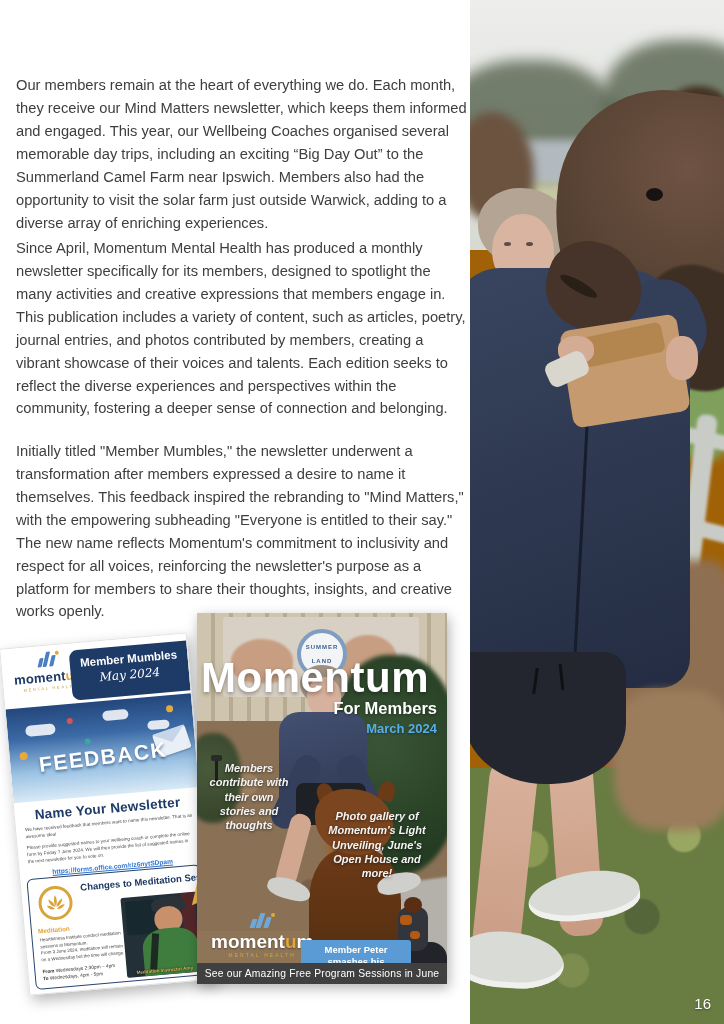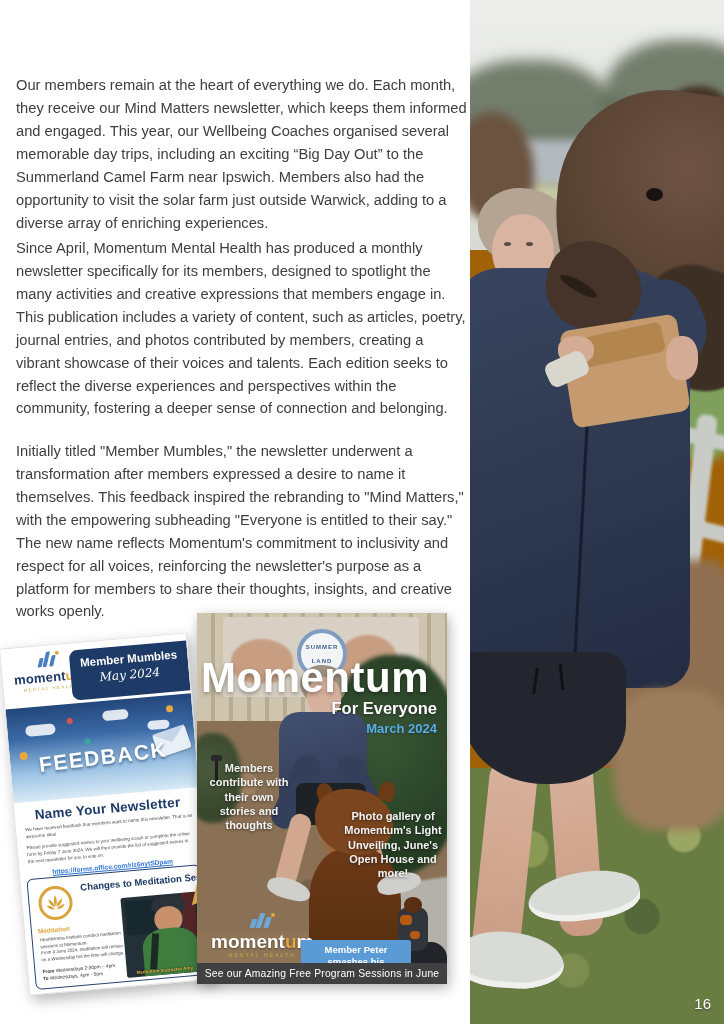--- a/index.html
+++ b/index.html
@@ -97,23 +97,23 @@
   .jr-bike { position:absolute; left:0; bottom:0; width:67px; height:42px; background:#23242a; border-radius:10px 16px 6px 6px; }
   .jr-wheel { position:absolute; bottom:-4px; width:22px; height:22px; background:#101114; border-radius:50%; }
   .jr-body { position:absolute; left:18px; top:6px; width:30px; height:44px; background:#32353c; border-radius:10px; }
   .jr-orange { position:absolute; background:#b55a13; border-radius:4px; }
   .jr-helmet { position:absolute; left:24px; top:-4px; width:18px; height:16px; background:#5a2e12; border-radius:50%; }
   .jc-title { position:absolute; left:4px; top:41px; width:100%; color:#fff; font-weight:800; font-size:42px; letter-spacing:.5px;
               text-shadow:0 2px 4px rgba(0,0,0,.35); }
   .jc-subtitle { position:absolute; right:10px; top:86px; color:#fff; font-weight:800; font-size:16.5px; text-shadow:0 1px 3px rgba(0,0,0,.4); }
   .jc-date { position:absolute; right:10px; top:108px; color:#57aee8; font-weight:700; font-size:13px; text-shadow:0 1px 2px rgba(0,0,0,.35); }
   .jc-callout { position:absolute; color:#f4f4f4; font-weight:700; font-size:11px; line-height:1.3; text-align:center;
-                text-shadow:0 1px 3px rgba(0,0,0,.55); }
+                text-shadow:0 1px 3px rgba(0,0,0,.55);font-style:italic; }
   #callout-members { left:8px; top:148px; width:88px; }
-  #callout-gallery { right:0px; top:196px; width:108px; }
+  #callout-gallery { right:16px; top:196px; width:108px; }
   #callout-artwork { left:0px; top:248px; width:88px; }
   .jc-logo { position:absolute; left:14px; top:300px; text-align:center; }
   .jc-logo .logo-mark i { background:#6ea8d8; width:5px; }
   .jc-logo .logo-name { font-size:19px; font-weight:800; color:#ffffff; line-height:1; text-shadow:0 1px 2px rgba(0,0,0,.4); }
   .jc-logo .logo-sub { font-size:4.8px; letter-spacing:2.2px; color:#cfa93f; margin-top:2px; }
   .jc-peter { position:absolute; left:104px; top:327px; width:110px; background:#5b9bd5; border-radius:3px;
               color:#fff; font-weight:700; font-size:9.5px; line-height:1.3; text-align:center; padding:4px 5px; }
   .jc-footer { position:absolute; left:0; bottom:0; width:100%; height:21px; background:#404040; color:#fff;
                font-size:10.3px; font-weight:400; display:flex; align-items:center; justify-content:center; letter-spacing:.2px; }
 
@@ -264,21 +264,21 @@
     <div class="jc-rider">
       <span class="jr-bike"></span>
       <span class="jr-wheel" style="left:2px;"></span>
       <span class="jr-wheel" style="right:2px;"></span>
       <span class="jr-body"></span>
       <span class="jr-orange" style="left:20px;top:14px;width:12px;height:10px;"></span>
       <span class="jr-orange" style="left:30px;top:30px;width:10px;height:8px;"></span>
       <span class="jr-helmet"></span>
     </div>
     <div class="jc-title">Momentum</div>
-    <div class="jc-subtitle">For Everyone</div>
+    <div class="jc-subtitle">For Members</div>
     <div class="jc-date">March 2024</div>
     <div class="jc-callout" id="callout-members">Members contribute with their own stories and thoughts</div>
     <div class="jc-callout" id="callout-gallery">Photo gallery of Momentum's Light Unveiling, June's Open House and more!</div>
     <div class="jc-logo">
       <span class="logo-mark"><i class="b1"></i><i class="b2"></i><i class="b3"></i><span class="logo-dot"></span></span>
       <div class="logo-name"><span>moment</span><span style="color:#e2a63c;">u</span><span>m</span></div>
       <div class="logo-sub">MENTAL HEALTH</div>
     </div>
     <div class="jc-peter">Member Peter smashes his Momentum Goal!</div>
     <div class="jc-footer">See our Amazing Free Program Sessions in June</div>

